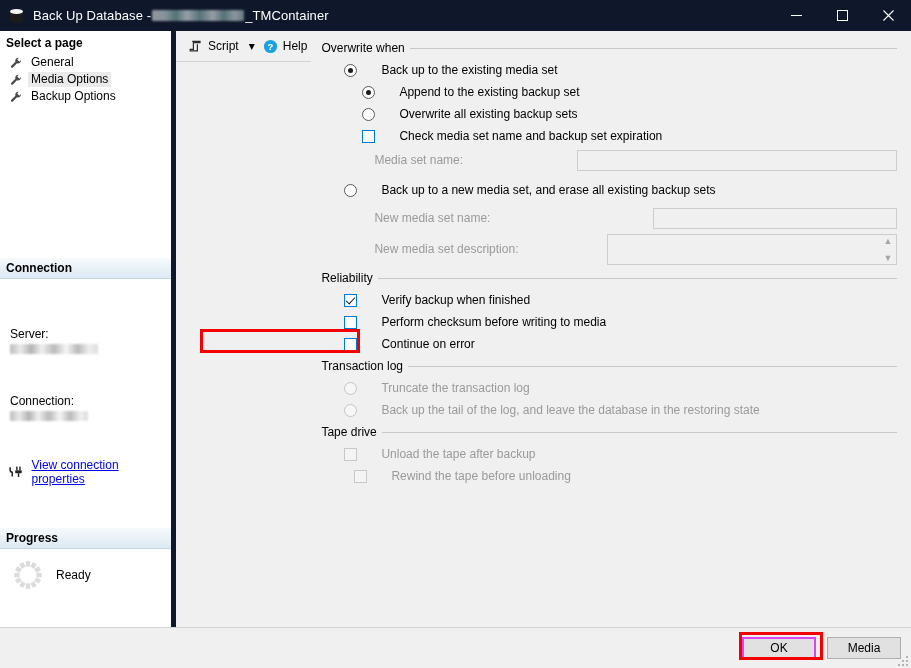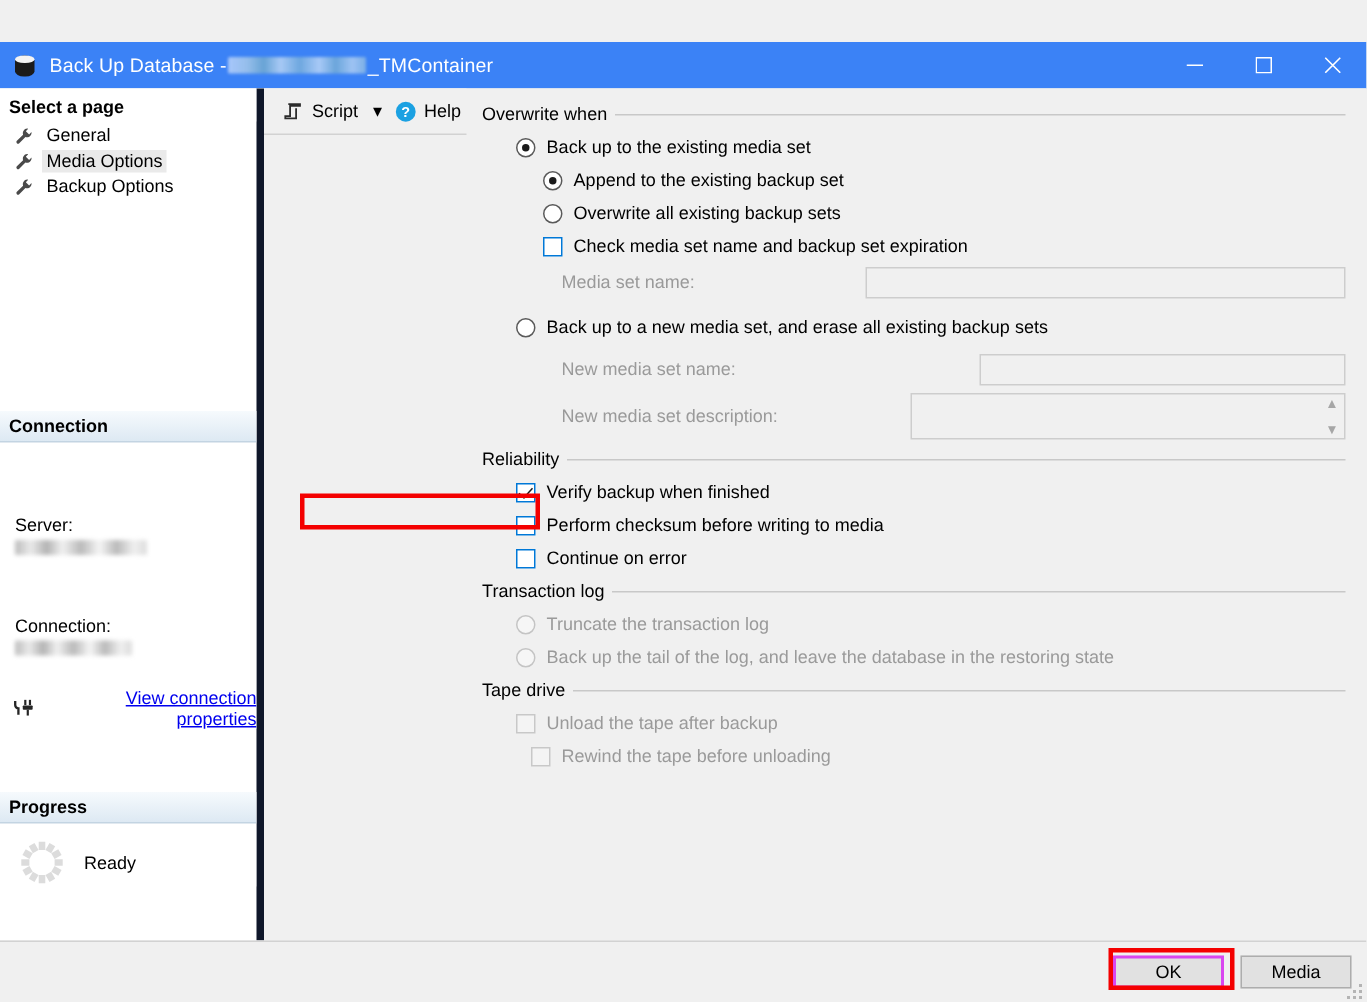--- a/index.html
+++ b/index.html
@@ -18,26 +18,25 @@
     position: relative;
     width: 911px; height: 668px;
     background: #f0f0f0;
     display: flex;
     flex-direction: column;
   }
 
   
   .titlebar {
     height: 31px;
-    background: #3b82f6;
+    background: #0f172a;
     display: flex;
     align-items: center;
     flex: 0 0 31px;
     user-select: none;
-    margin-top: 28px;
   }
   .titlebar-icon {
     width: 16px; height: 16px;
     margin-left: 9px; margin-right: 8px;
     position: relative;
     flex: 0 0 auto;
   }
   .db-cyl {
     position: absolute; left: 1px; top: 1px;
     width: 13px; height: 14px;
@@ -156,22 +155,21 @@
         rgba(205,205,205,.7) 100%);
     filter: blur(1.3px);
   }
   .redact-blk.s1 { width: 88px; }
   .redact-blk.s2 { width: 78px; }
 
   .conn-link-row {
     display: flex;
     align-items: center;
     padding: 0 0 0 8px;
-    margin-top: 2px;
-    text-align: right;
+    margin-top: 18px;
   }
   .conn-link {
     color: #0000ee;
     text-decoration: underline;
     font-size: 12px;
     cursor: pointer;
     margin-left: 6px;
   }
   .prog-body {
     display: flex;
@@ -229,21 +227,21 @@
     height: 1px;
     background: #c8c8c8;
   }
 
   .opt-row {
     display: flex;
     align-items: center;
     height: 22px;
     cursor: default;
   }
-  .opt-row .txt { font-size: 12px; margin-left: 7px; white-space: nowrap; }
+  .opt-row .txt { font-size: 12px; margin-left: 24px; white-space: nowrap; }
   .opt-row.disabled .txt { color: #9a9a9a; }
 
   .indent1 { padding-left: 23px; }
   .indent2 { padding-left: 41px; }
   .indent3 { padding-left: 33px; }
 
   
   .radio {
     width: 13px; height: 13px;
     border-radius: 50%;

